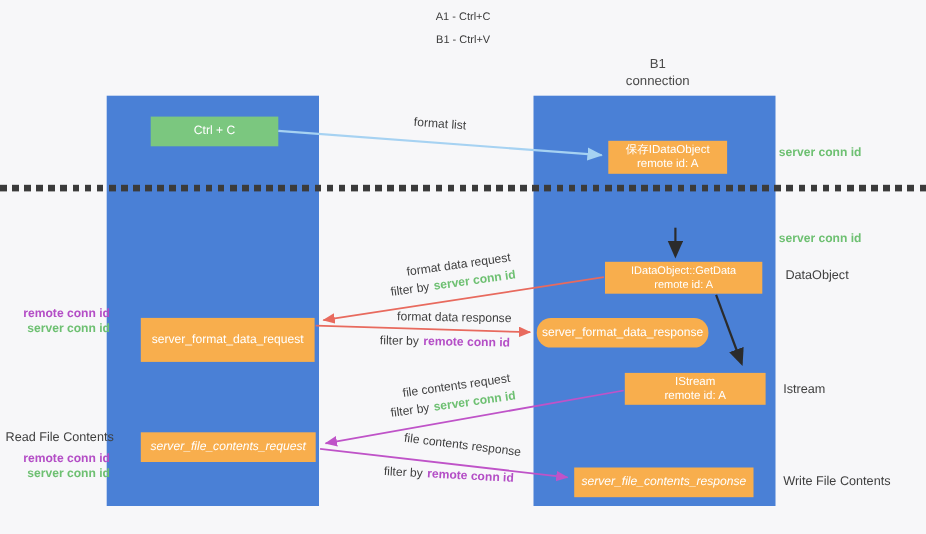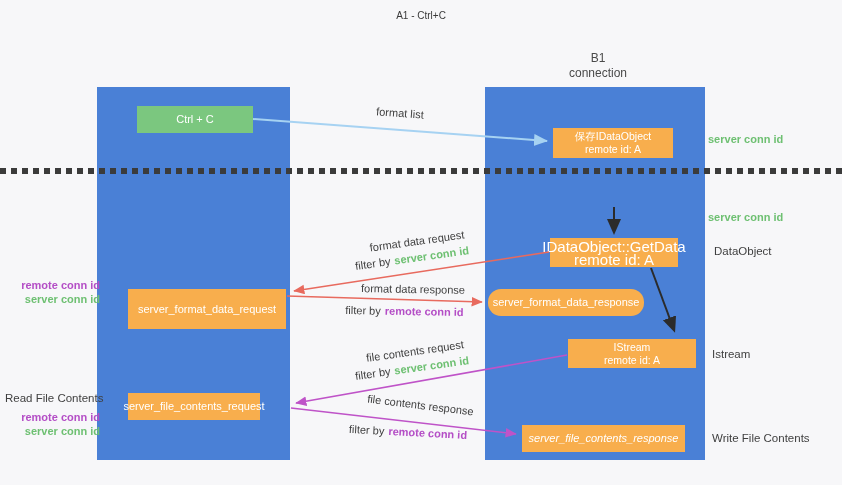--- a/index.html
+++ b/index.html
@@ -26,27 +26,27 @@
     background:repeating-linear-gradient(90deg,#3b3b3b 0 6px,transparent 6px 11px);
   }
   .node{
     position:absolute;z-index:6;display:flex;flex-direction:column;
     align-items:center;justify-content:center;
     color:#ffffff;font-size:11px;line-height:13px;text-align:center;
   }
   .node.green{background:#7bc77f;}
   .node.orange{background:#f8ae4d;}
   .n-ctrlc{left:137px;top:106px;width:116px;height:27px;}
-  .n-save{left:553px;top:128px;width:120px;height:30px;font-size:10.5px;}
+  .n-save{left:553px;top:128px;width:108px;height:30px;font-size:10.5px;}
   .n-ctrlv{left:556px;top:180px;width:116px;height:26px;}
-  .n-getdata{left:550px;top:238px;width:128px;height:29px;font-size:15px;}
+  .n-getdata{left:550px;top:238px;width:143px;height:29px;font-size:10px;}
   .n-fmtreq{left:128px;top:289px;width:158px;height:40px;}
   .n-fmtresp{left:488px;top:289px;width:156px;height:27px;border-radius:13px;}
   .n-istream{left:568px;top:339px;width:128px;height:29px;font-size:10.5px;}
-  .n-filereq{left:128px;top:393px;width:132px;height:27px;}
+  .n-filereq{left:128px;top:393px;width:159px;height:27px;font-style:italic;}
   .n-fileresp{left:522px;top:425px;width:163px;height:27px;font-style:italic;}
   .arrows{position:absolute;left:0;top:0;width:842px;height:485px;z-index:7;pointer-events:none;}
   .albl{
     position:absolute;z-index:8;font-size:11px;color:#3f3f3f;text-align:center;white-space:nowrap;
   }
   .albl .hl-green{color:#6ec072;font-weight:bold;}
   .albl .hl-purple{color:#b44ec6;font-weight:bold;}
   .albl .pre{margin-right:4px;}
   .side{
     position:absolute;z-index:8;font-size:11.5px;color:#3f3f3f;white-space:nowrap;
@@ -57,20 +57,21 @@
   .side-right-block .purple{color:#b44ec6;}
   .side-right-block .greenln{color:#6ec072;}
 </style>
 </head>
 <body>
 
 <div class="canvas">
 
   <div class="title">
     <div>A1 - Ctrl+C</div>
+    <div>B1 - Ctrl+V</div>
   </div>
 
   <div class="col-header b1">
     <div>B1</div>
     <div>connection</div>
   </div>
 
   <div class="column a1"></div>
   <div class="column b1"></div>
 

